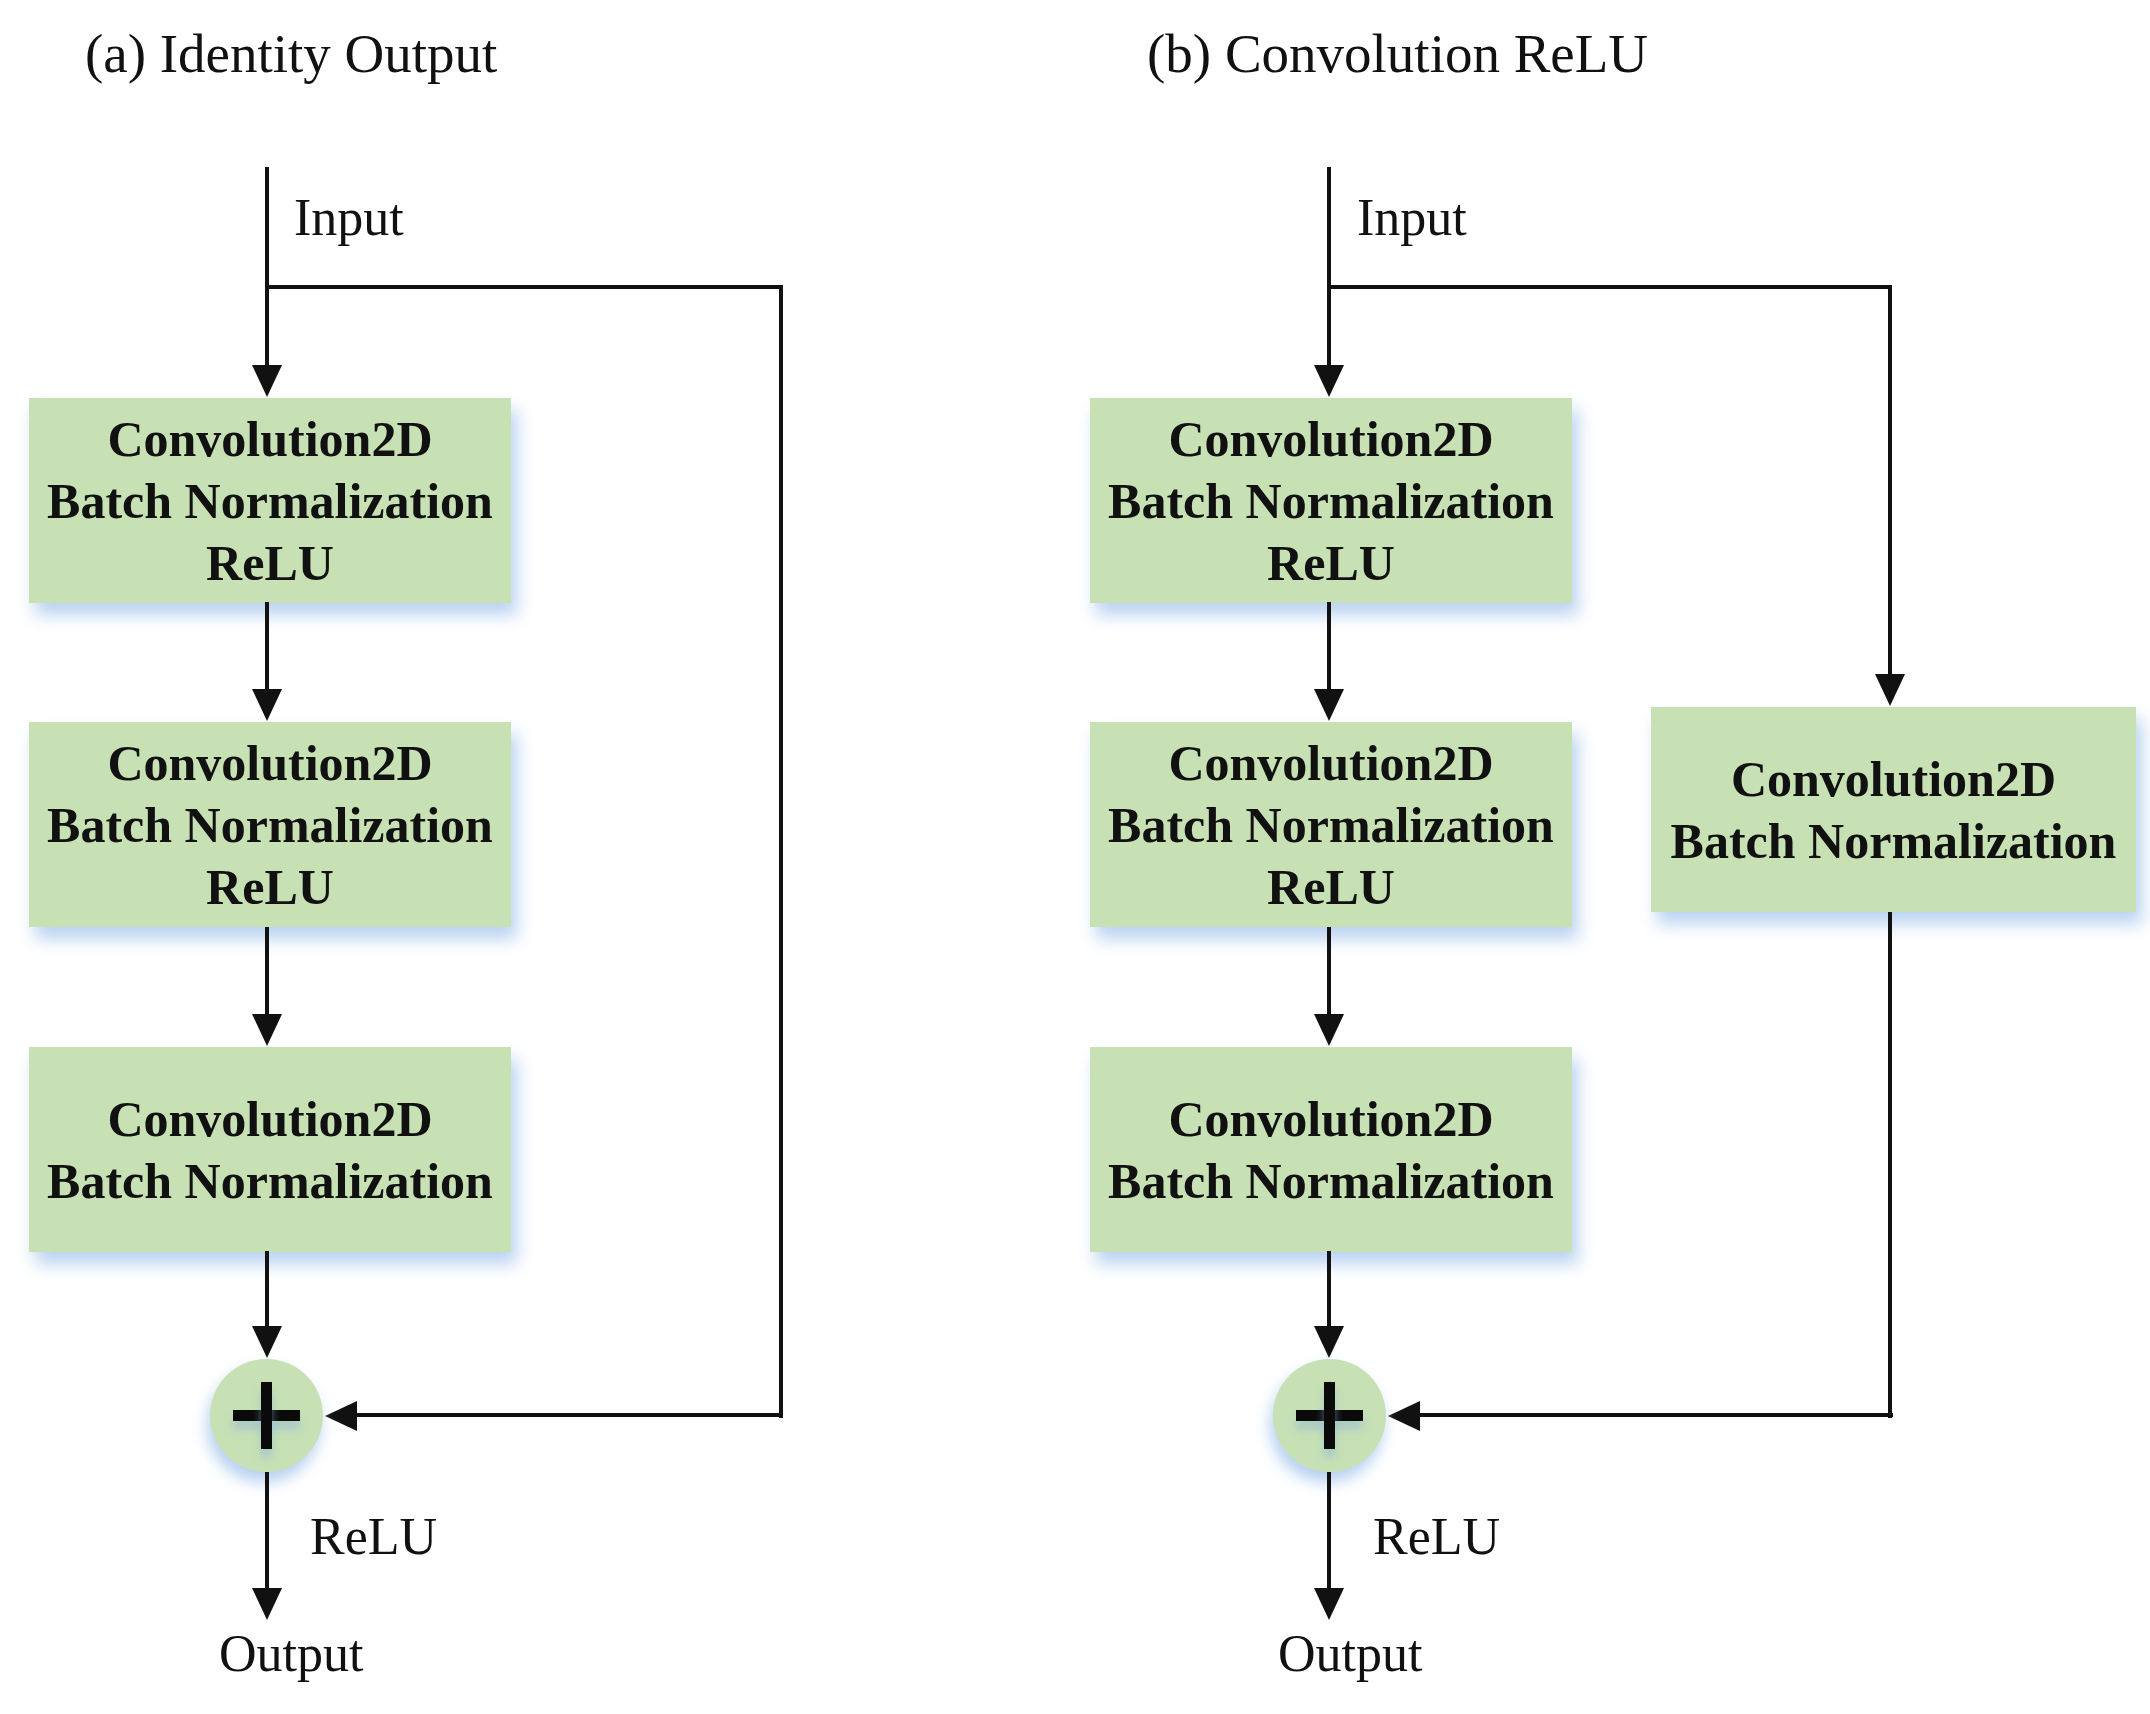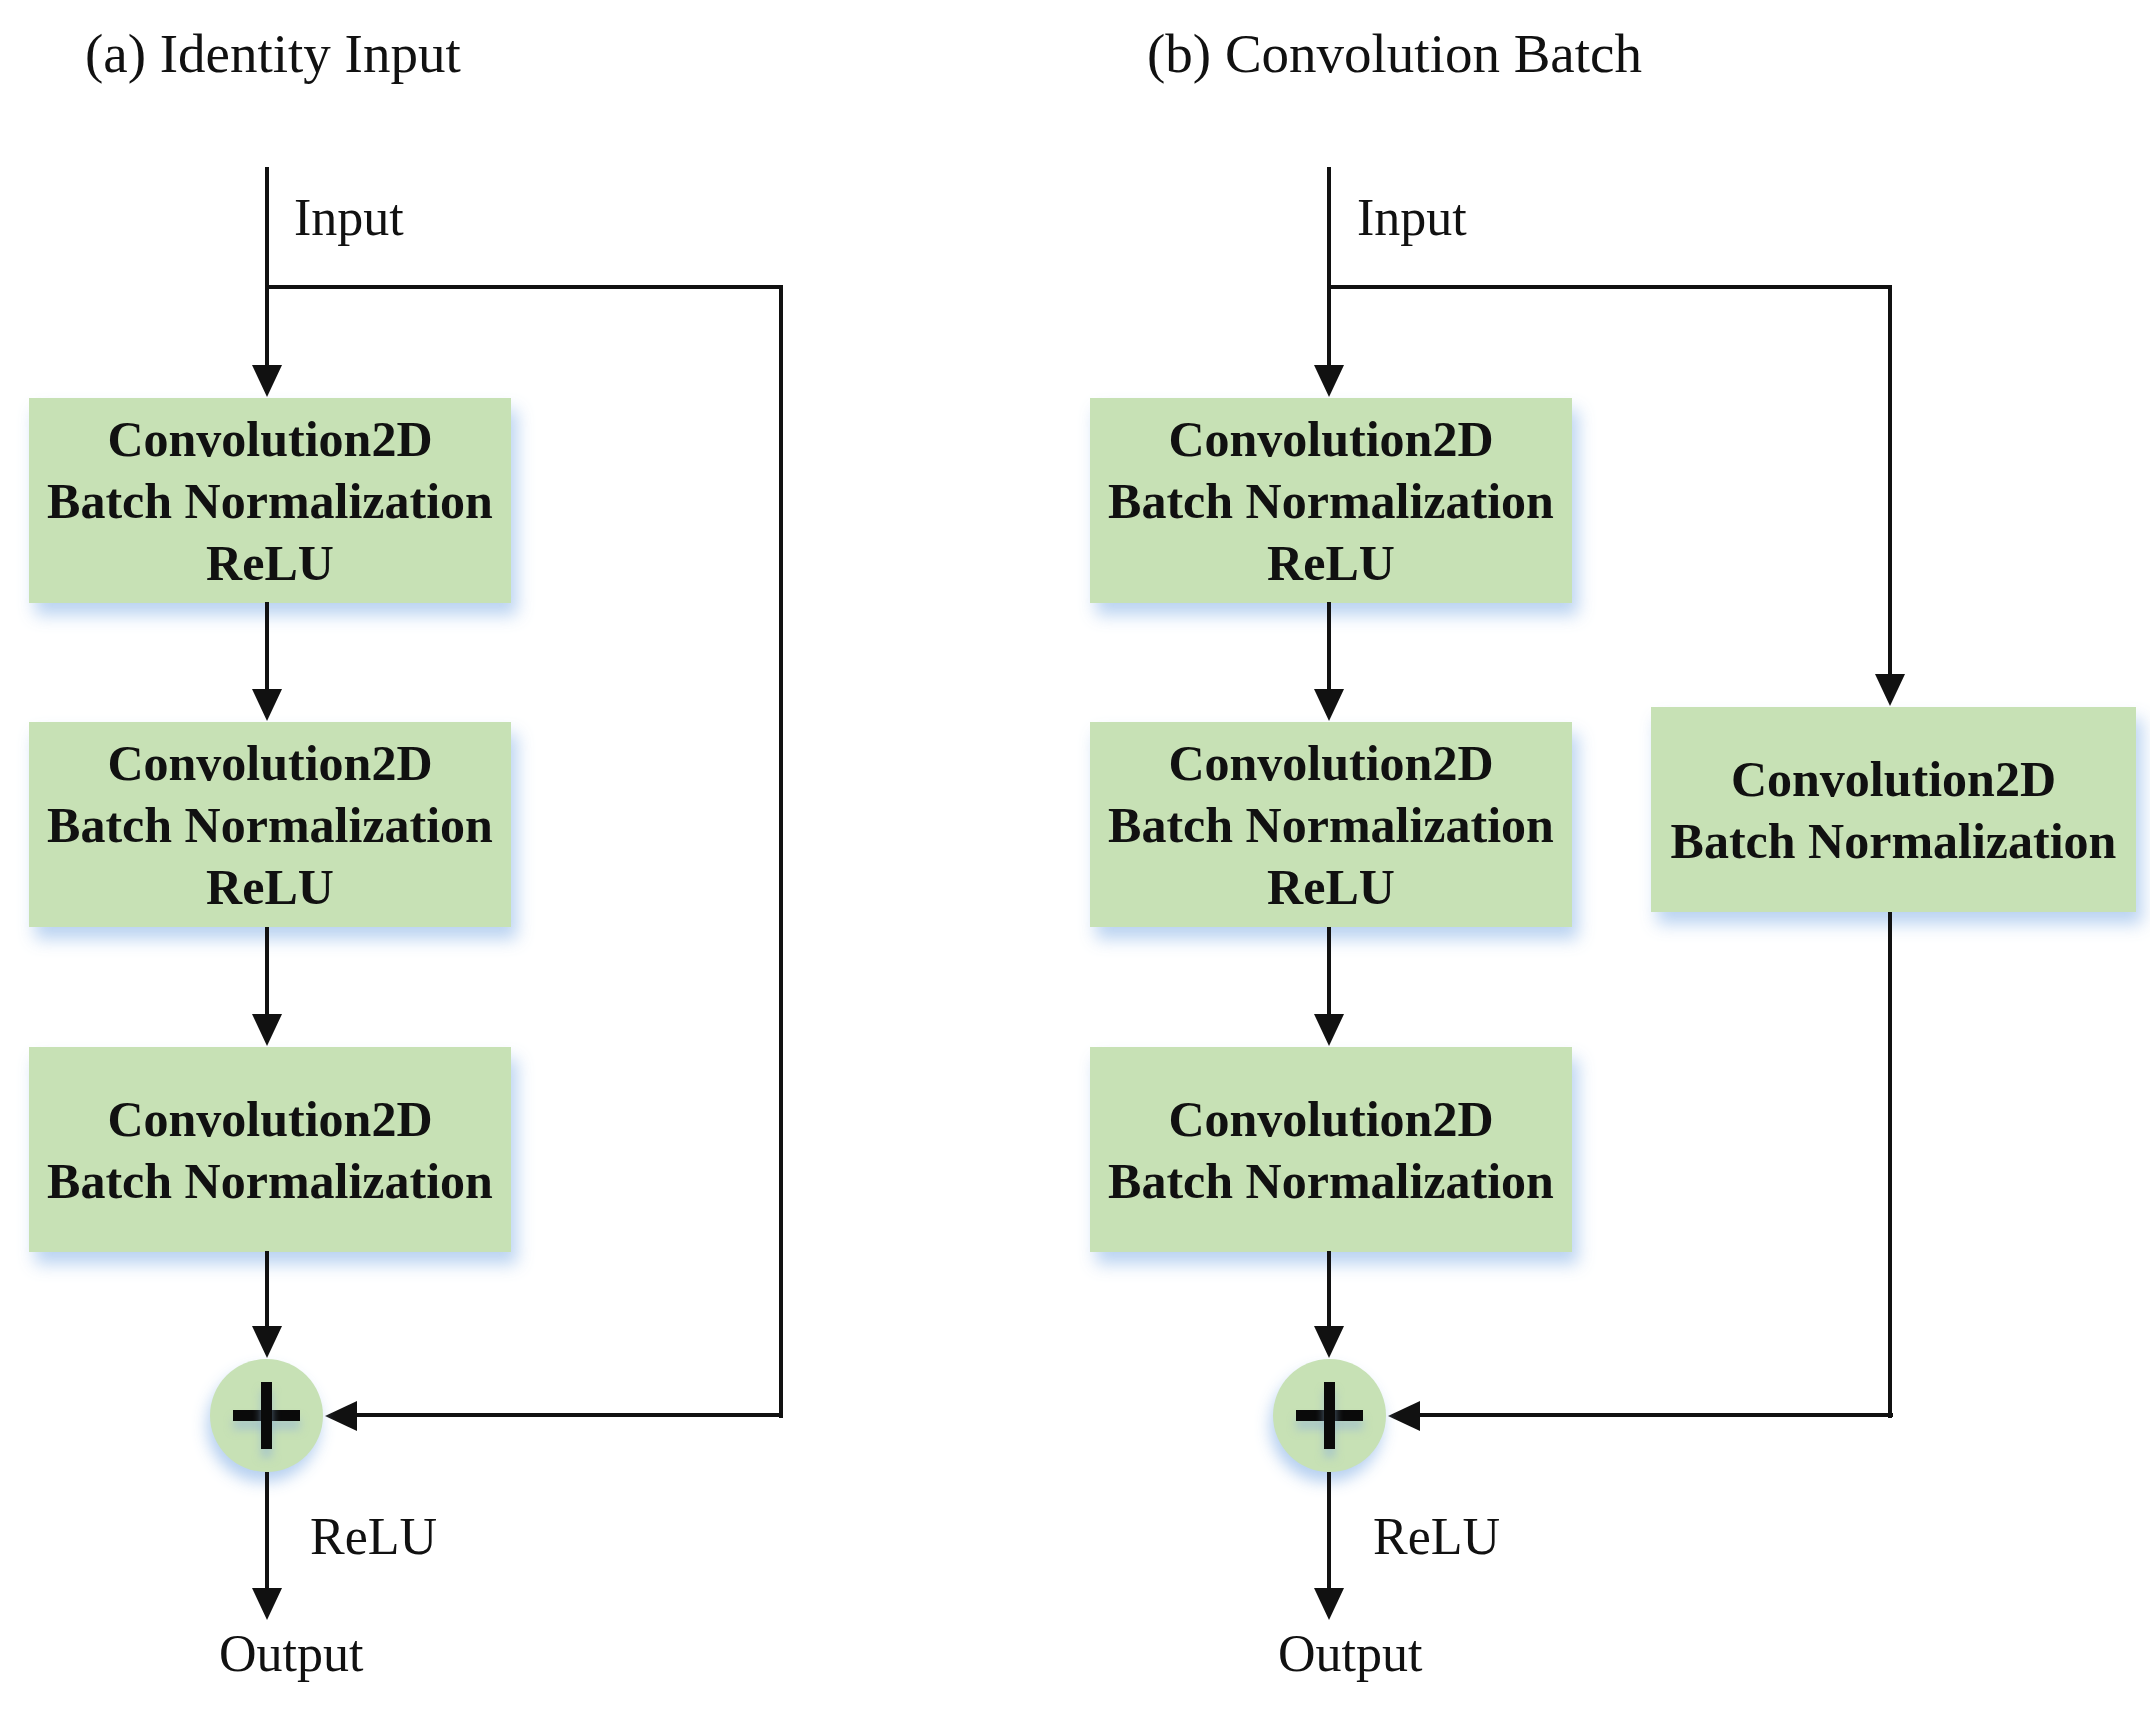--- a/index.html
+++ b/index.html
@@ -76,21 +76,21 @@
     border-bottom: 15px solid transparent;
     border-right: 32px solid var(--line, #111111);
   }
 </style>
 </head>
 <body>
 
 <div class="canvas">
 
   <section>
-    <div class="fig-title" style="left:85px; top:21.5px;">(a) Identity Input</div>
+    <div class="fig-title" style="left:85px; top:21.5px;">(a) Identity Output</div>
 
     <div class="vline" style="left:265px; top:167px; height:200px;"></div>
     <div class="ah-down" style="left:252px; top:365px;"></div>
     <div class="flow-label" style="left:294px; top:188px;">Input</div>
 
     <div class="hline" style="left:265px; top:285px; width:518px;"></div>
     <div class="vline" style="left:779px; top:285px; height:1133px;"></div>
     <div class="hline" style="left:355px; top:1413px; width:428px;"></div>
     <div class="ah-left" style="left:325px; top:1401px;"></div>
 
@@ -127,21 +127,21 @@
       </div>
     </div>
 
     <div class="vline" style="left:265px; top:1472px; height:117px;"></div>
     <div class="ah-down" style="left:252px; top:1588px;"></div>
     <div class="flow-label" style="left:310px; top:1507px;">ReLU</div>
     <div class="flow-label" style="left:219px; top:1624px;">Output</div>
   </section>
 
   <section>
-    <div class="fig-title" style="left:1147px; top:21.5px;">(b) Convolution Batch</div>
+    <div class="fig-title" style="left:1147px; top:21.5px;">(b) Convolution ReLU</div>
 
     <div class="vline" style="left:1327px; top:167px; height:200px;"></div>
     <div class="ah-down" style="left:1314px; top:365px;"></div>
     <div class="flow-label" style="left:1357px; top:188px;">Input</div>
 
     <div class="hline" style="left:1327px; top:285px; width:565px;"></div>
     <div class="vline" style="left:1888px; top:285px; height:391px;"></div>
     <div class="ah-down" style="left:1875px; top:674px;"></div>
 
     <div class="node-box" style="left:1651px; top:707px; width:485px;">

